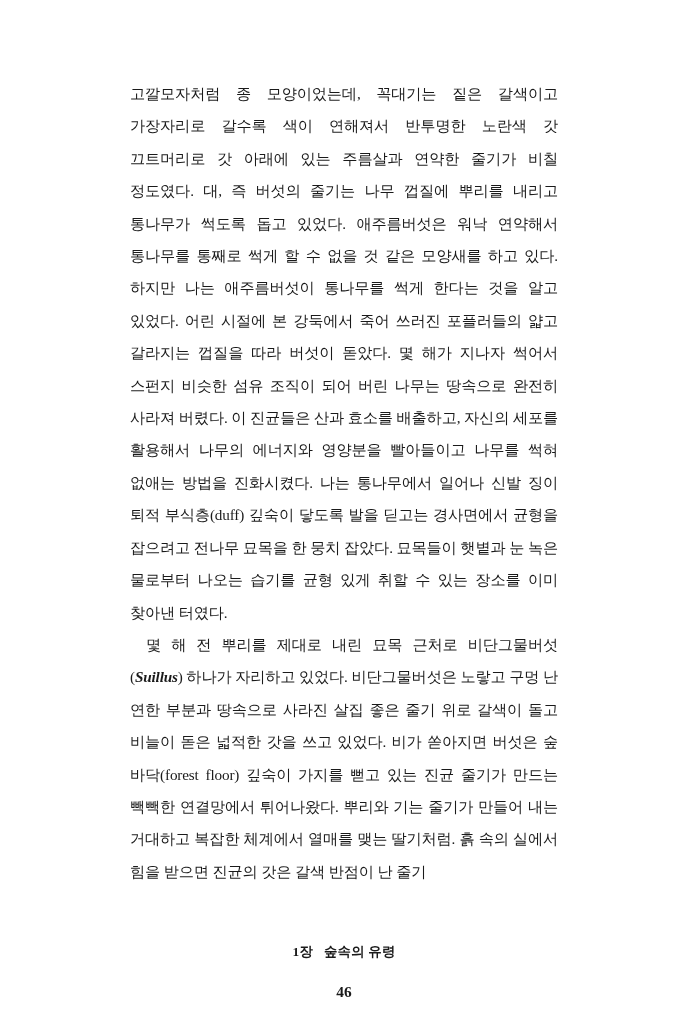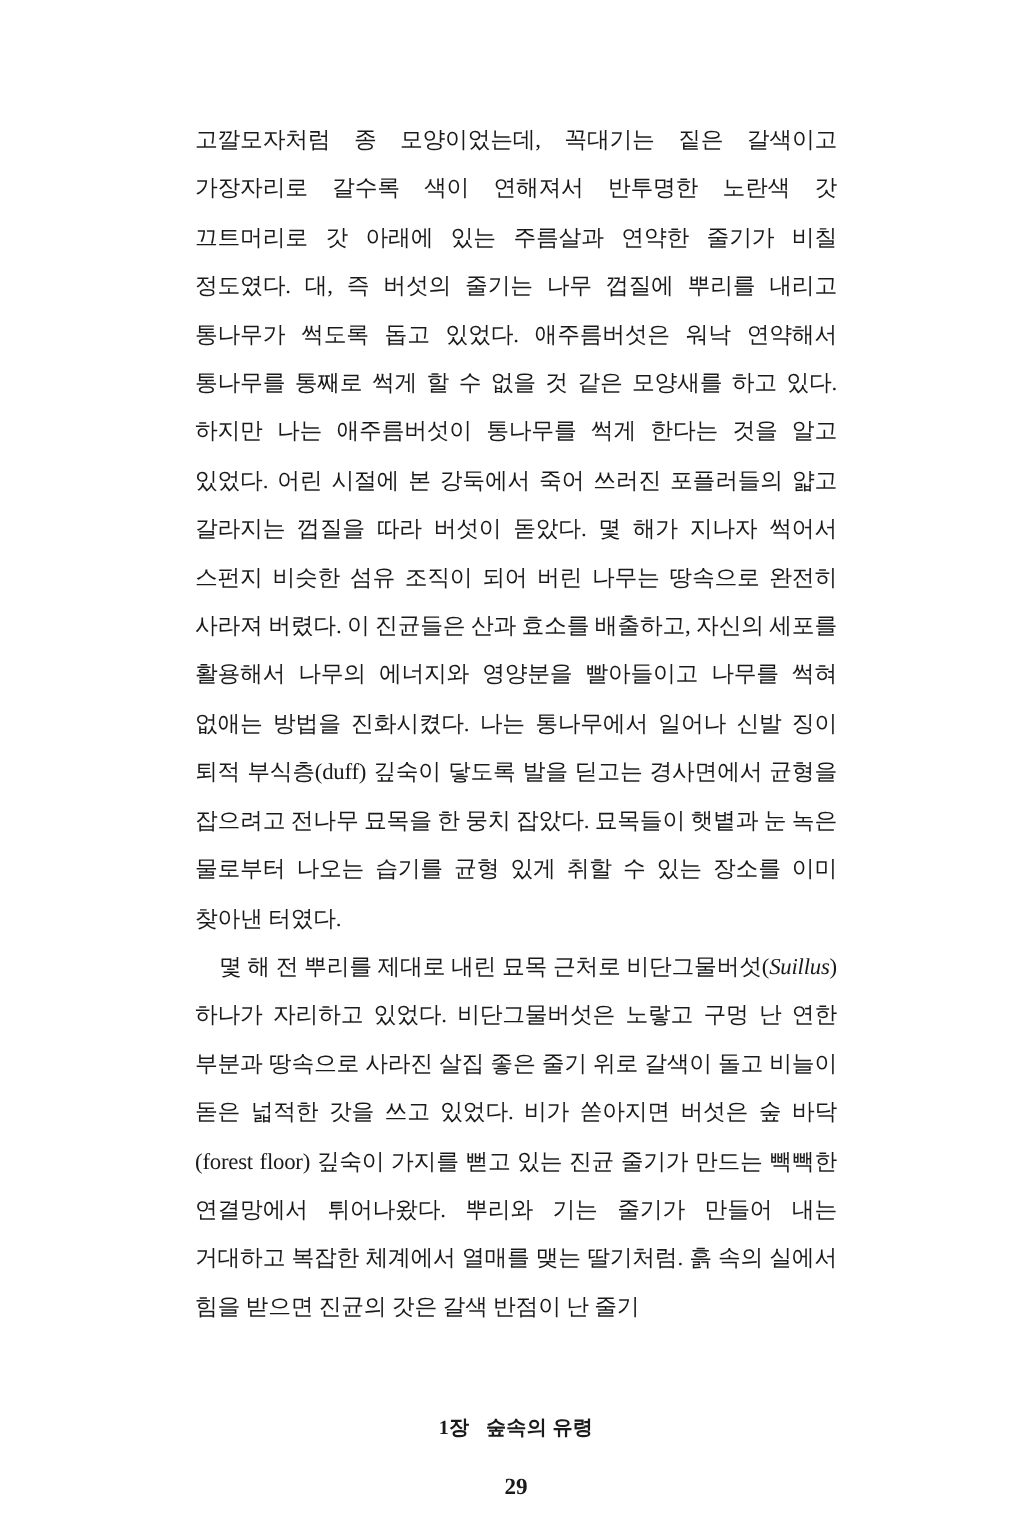--- a/index.html
+++ b/index.html
@@ -39,20 +39,21 @@
     letter-spacing: -0.15px;
   }
   .para + .para {
     text-indent: 1.05em;
   }
   .para .latin {
     font-family: "Liberation Serif", "DejaVu Serif", serif;
   }
   .para .ital {
     font-style: italic;
+    font-weight: bold;
   }
   .footer {
     position: absolute;
     left: 0;
     top: 902px;
     width: 688px;
     text-align: center;
     margin-top: 41px;
   }
   .running-head {
@@ -79,16 +80,16 @@
 
   <div class="text-block">
     <p class="para">고깔모자처럼 종 모양이었는데, 꼭대기는 짙은 갈색이고 가장자리로 갈수록 색이 연해져서 반투명한 노란색 갓 끄트머리로 갓 아래에 있는 주름살과 연약한 줄기가 비칠 정도였다. 대, 즉 버섯의 줄기는 나무 껍질에 뿌리를 내리고 통나무가 썩도록 돕고 있었다. 애주름버섯은 워낙 연약해서 통나무를 통째로 썩게 할 수 없을 것 같은 모양새를 하고 있다. 하지만 나는 애주름버섯이 통나무를 썩게 한다는 것을 알고 있었다. 어린 시절에 본 강둑에서 죽어 쓰러진 포플러들의 얇고 갈라지는 껍질을 따라 버섯이 돋았다. 몇 해가 지나자 썩어서 스펀지 비슷한 섬유 조직이 되어 버린 나무는 땅속으로 완전히 사라져 버렸다. 이 진균들은 산과 효소를 배출하고, 자신의 세포를 활용해서 나무의 에너지와 영양분을 빨아들이고 나무를 썩혀 없애는 방법을 진화시켰다. 나는 통나무에서 일어나 신발 징이 퇴적 부식층(<span class="latin">duff</span>) 깊숙이 닿도록 발을 딛고는 경사면에서 균형을 잡으려고 전나무 묘목을 한 뭉치 잡았다. 묘목들이 햇볕과 눈 녹은 물로부터 나오는 습기를 균형 있게 취할 수 있는 장소를 이미 찾아낸 터였다.</p>
     <p class="para">몇 해 전 뿌리를 제대로 내린 묘목 근처로 비단그물버섯(<span class="latin ital">Suillus</span>) 하나가 자리하고 있었다. 비단그물버섯은 노랗고 구멍 난 연한 부분과 땅속으로 사라진 살집 좋은 줄기 위로 갈색이 돌고 비늘이 돋은 넓적한 갓을 쓰고 있었다. 비가 쏟아지면 버섯은 숲 바닥(<span class="latin">forest floor</span>) 깊숙이 가지를 뻗고 있는 진균 줄기가 만드는 빽빽한 연결망에서 튀어나왔다. 뿌리와 기는 줄기가 만들어 내는 거대하고 복잡한 체계에서 열매를 맺는 딸기처럼. 흙 속의 실에서 힘을 받으면 진균의 갓은 갈색 반점이 난 줄기</p>
   </div>
 
   <div class="footer">
     <div class="running-head">
       <span>1장</span><span class="gap"></span><span>숲속의 유령</span>
     </div>
-    <div class="folio">29</div>
+    <div class="folio">46</div>
   </div>
 
 </div>
 
 </body></html>

